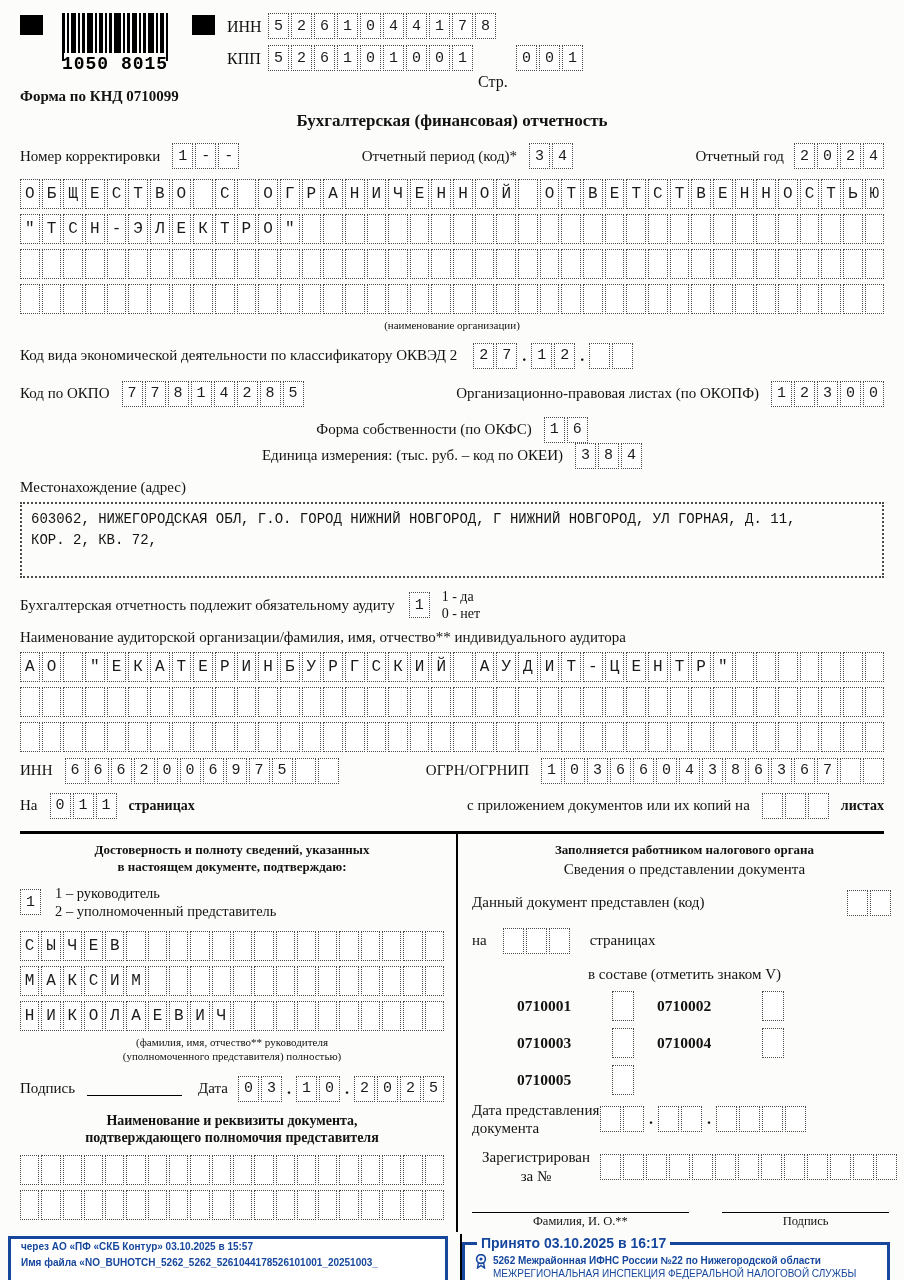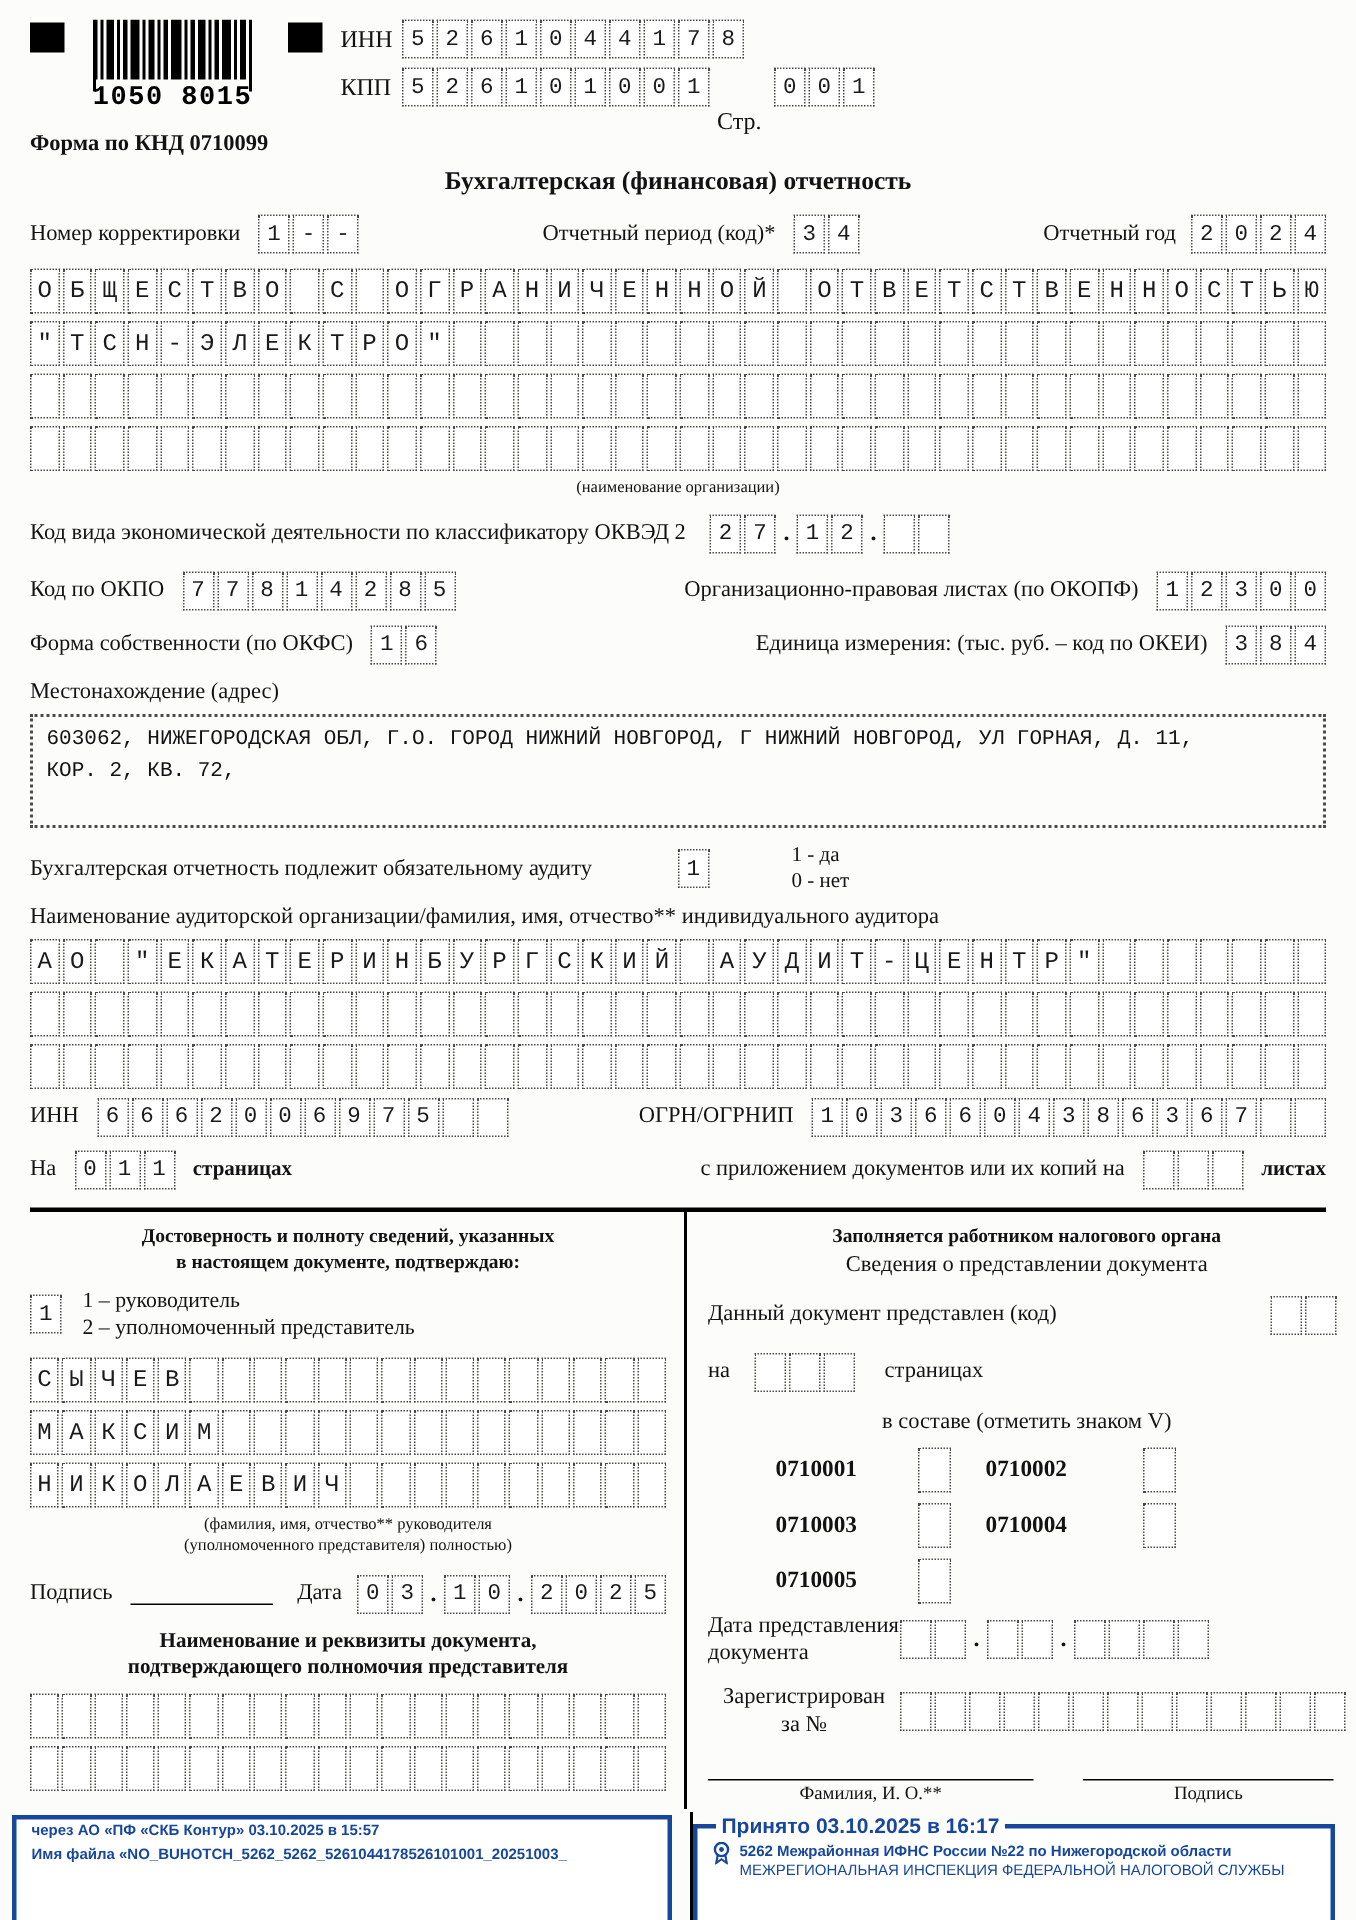--- a/index.html
+++ b/index.html
@@ -357,21 +357,21 @@
         <span class="cells" style="margin-left:12px;">
             <div class="cell">1</div>
             <div class="cell">2</div>
             <div class="cell">3</div>
             <div class="cell">0</div>
             <div class="cell">0</div>
           </span>
       </div>
     </div>
 
-    <div class="frow" style="justify-content:space-between;margin-top:10px;">
+    <div class="frow" style="justify-content:space-between;margin-top:10px;flex-direction:column;">
       <div class="frow">
         <span class="lbl">Форма собственности (по ОКФС)</span>
         <span class="cells" style="margin-left:12px;">
             <div class="cell">1</div>
             <div class="cell">6</div>
           </span>
       </div>
       <div class="frow">
         <span class="lbl">Единица измерения: (тыс. руб. – код по ОКЕИ)</span>
         <span class="cells" style="margin-left:12px;">
@@ -381,21 +381,21 @@
           </span>
       </div>
     </div>
 
     <div class="lbl" style="margin:10px 0 6px;">Местонахождение (адрес)</div>
     <div class="addrbox">
       <div>603062, НИЖЕГОРОДСКАЯ ОБЛ, Г.О. ГОРОД НИЖНИЙ НОВГОРОД, Г НИЖНИЙ НОВГОРОД, УЛ ГОРНАЯ, Д. 11,</div>
       <div>КОР. 2, КВ. 72,</div>
     </div>
 
-    <div class="frow" style="margin-top:10px;gap:43px;">
+    <div class="frow" style="margin-top:10px;">
       <span class="lbl">Бухгалтерская отчетность подлежит обязательному аудиту</span>
       <span class="cells" style="margin-left:14px;">
           <div class="cell">1</div>
         </span>
       <span style="margin-left:12px;font-size:14px;line-height:1.25;">
         <div>1 - да</div>
         <div>0 - нет</div>
       </span>
     </div>
 

